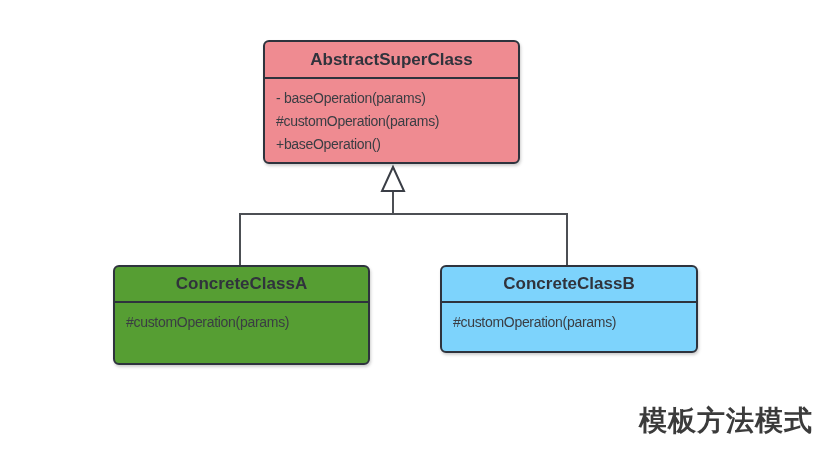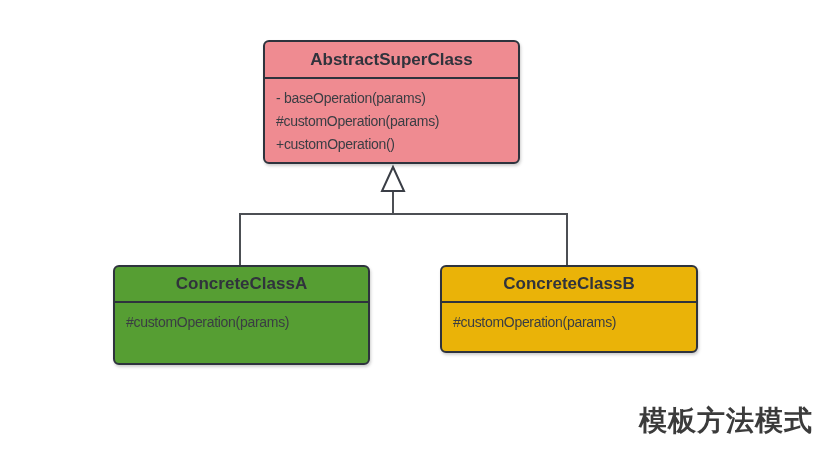--- a/index.html
+++ b/index.html
@@ -37,21 +37,21 @@
     box-sizing: border-box;
     font-size: 14px;
     color: #3a3d43;
     padding: 8px 10px 16px 11px;
     line-height: 23px;
     letter-spacing: -0.3px;
   }
   .cls-super { left: 263px; top: 40px; width: 257px; height: 124px; background: #ef8b91; }
   .cls-super .hdr { height: 37px; }
   .cls-a { left: 113px; top: 265px; width: 257px; height: 100px; background: #569e33; }
-  .cls-b { left: 440px; top: 265px; width: 258px; height: 88px; background: #eab308; }
+  .cls-b { left: 440px; top: 265px; width: 258px; height: 88px; background: #7dd3fc; }
   .cls-a .hdr, .cls-b .hdr { height: 36px; }
   .connector-svg {
     position: absolute;
     left: 0; top: 0;
     width: 813px; height: 475px;
     pointer-events: none;
   }
   .diagram-title {
     position: absolute;
     left: 0;
@@ -77,21 +77,21 @@
       <line x1="567" y1="213" x2="567" y2="266"></line>
     </g>
     <polygon points="393,167 382,191 404,191" fill="#ffffff" stroke="#3a3e46" stroke-width="2"></polygon>
   </svg>
 
   <div class="uml-class cls-super">
     <div class="hdr">AbstractSuperClass</div>
     <div class="body">
       <div>- baseOperation(params)</div>
       <div>#customOperation(params)</div>
-      <div>+customOperation()</div>
+      <div>+baseOperation()</div>
     </div>
   </div>
 
   <div class="uml-class cls-a">
     <div class="hdr">ConcreteClassA</div>
     <div class="body">
       <div>#customOperation(params)</div>
     </div>
   </div>
 

